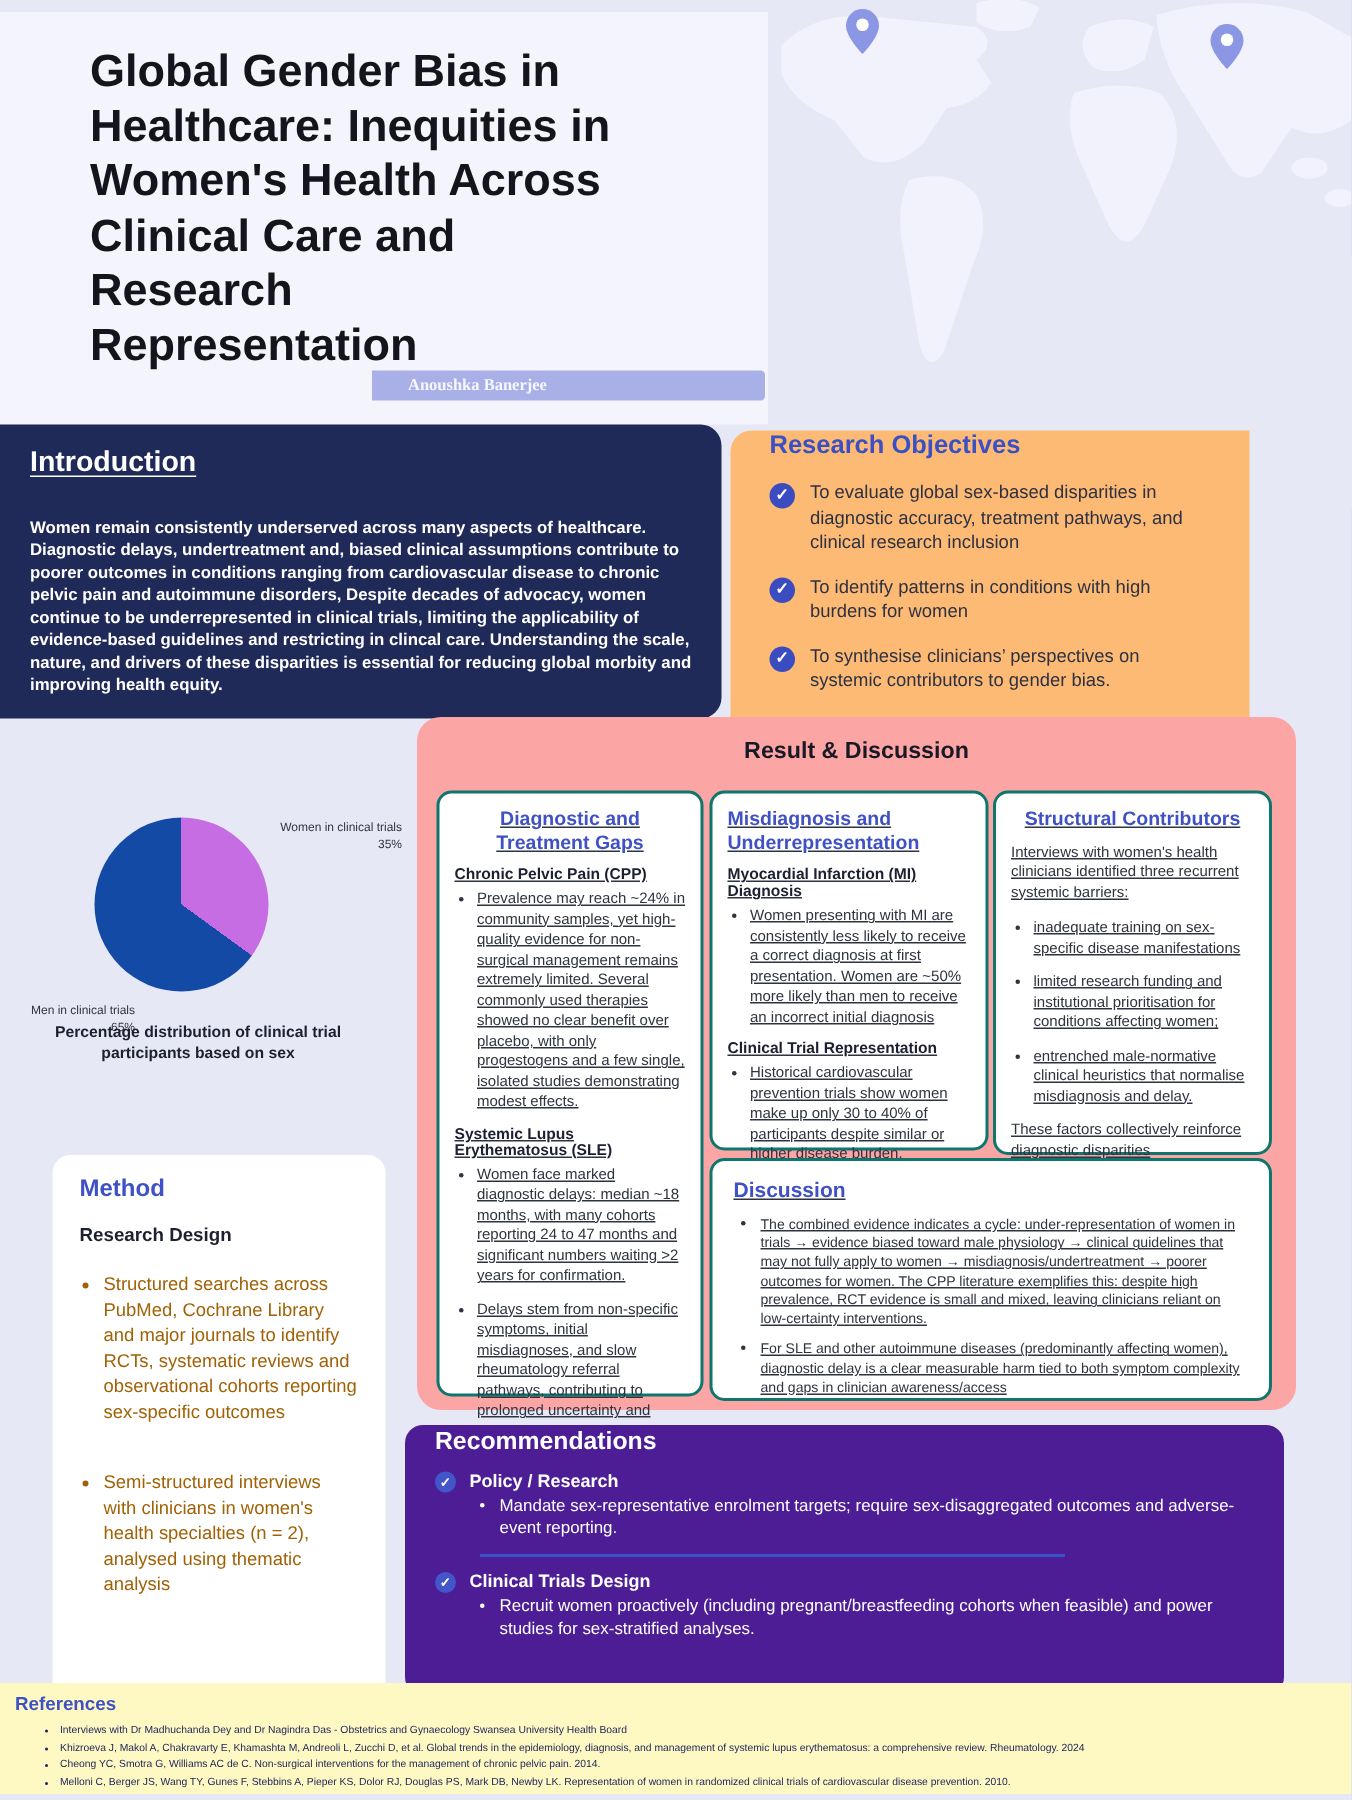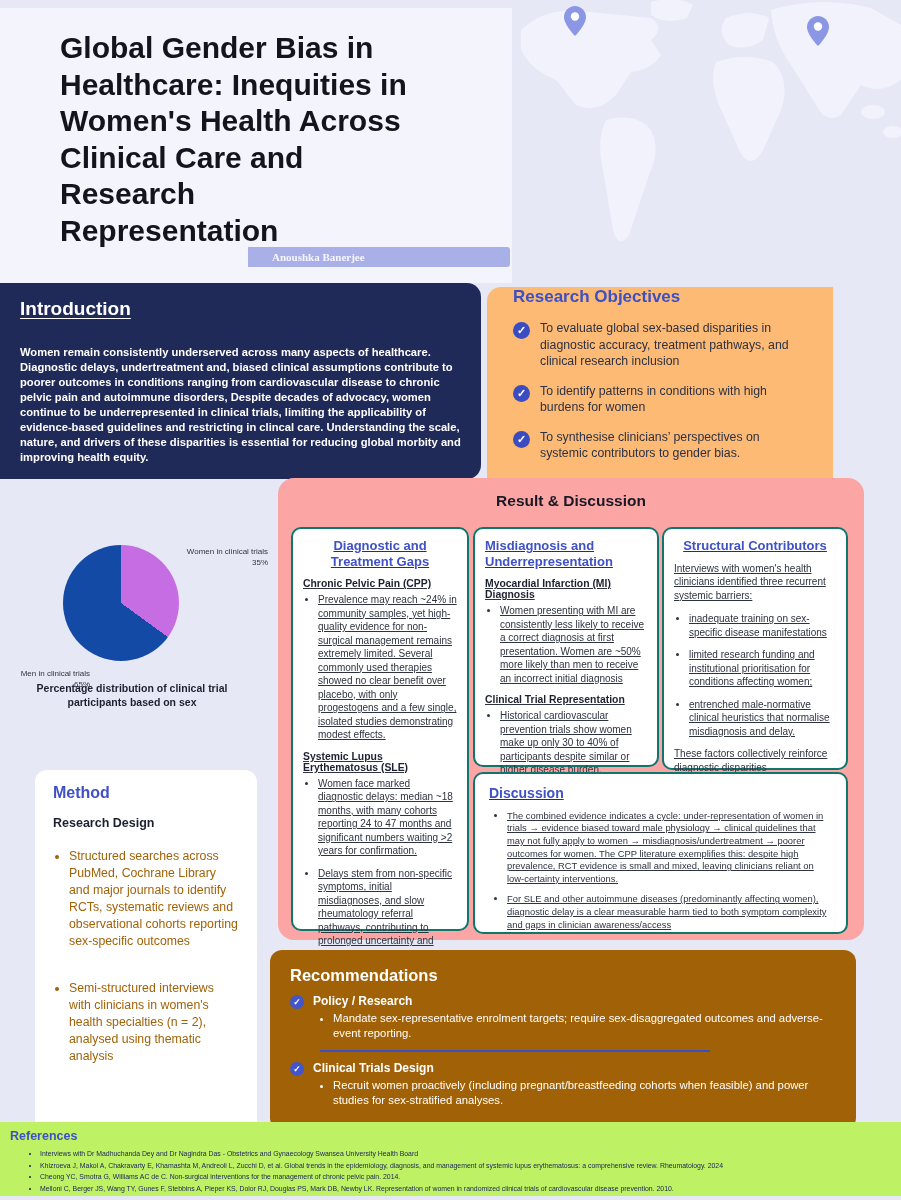--- a/index.html
+++ b/index.html
@@ -84,32 +84,32 @@
     background:#fff; border-radius:12px; padding:14px 18px;margin-top:40px;
   }
   .method-card h2 { color:#3f51c4; font-size:16px; font-weight:700; }
   .method-card .sub { font-size:12.5px; font-weight:700; color:#1d2030; margin-top:14px; }
   .method-card p { font-size:12.3px; color:#2e3340; line-height:17px; margin-top:10px; }
   .method-card ul { margin-top:18px; padding-left:16px; font-size:12.3px; color:#a16207; line-height:17px; }
   .method-card ul li.gap { margin-top:30px; }
   
   .reco-box {
     position:absolute; left:270px; top:950px; width:586px; height:180px;
-    background:#a16207; border-radius:12px; color:#fff; padding:16px 20px;
+    background:#4c1d95; border-radius:12px; color:#fff; padding:2px 20px;
   }
   .reco-box h2 { font-size:16.5px; font-weight:700; }
   .reco-item { display:flex; gap:9px; margin-top:9px; }
   .reco-item .check { width:14px; height:14px; font-size:9px; line-height:14px; background:#4255c9; margin-top:1px; }
   .reco-title { font-size:12px; font-weight:700; }
   .reco-item ul { padding-left:20px; margin-top:3px; font-size:11.3px; line-height:15px; }
   .reco-divider { width:390px; height:2px; background:#3c50c5; margin:9px 0 0 30px; }
   
   .refs {
     position:absolute; left:0; top:1122px; width:901px; height:74px;
-    background:#bef264; padding:7px 10px;
+    background:#fef9c3; padding:7px 10px;
   }
   .refs h2 { color:#3f51c4; font-size:12.5px; font-weight:700; }
   .refs ul { margin-top:5px; padding-left:30px; font-size:6.9px; color:#1b2158; line-height:11.5px; }
 </style>
 </head>
 <body>
 
 <div id="poster">
 
   <div class="map-area">

